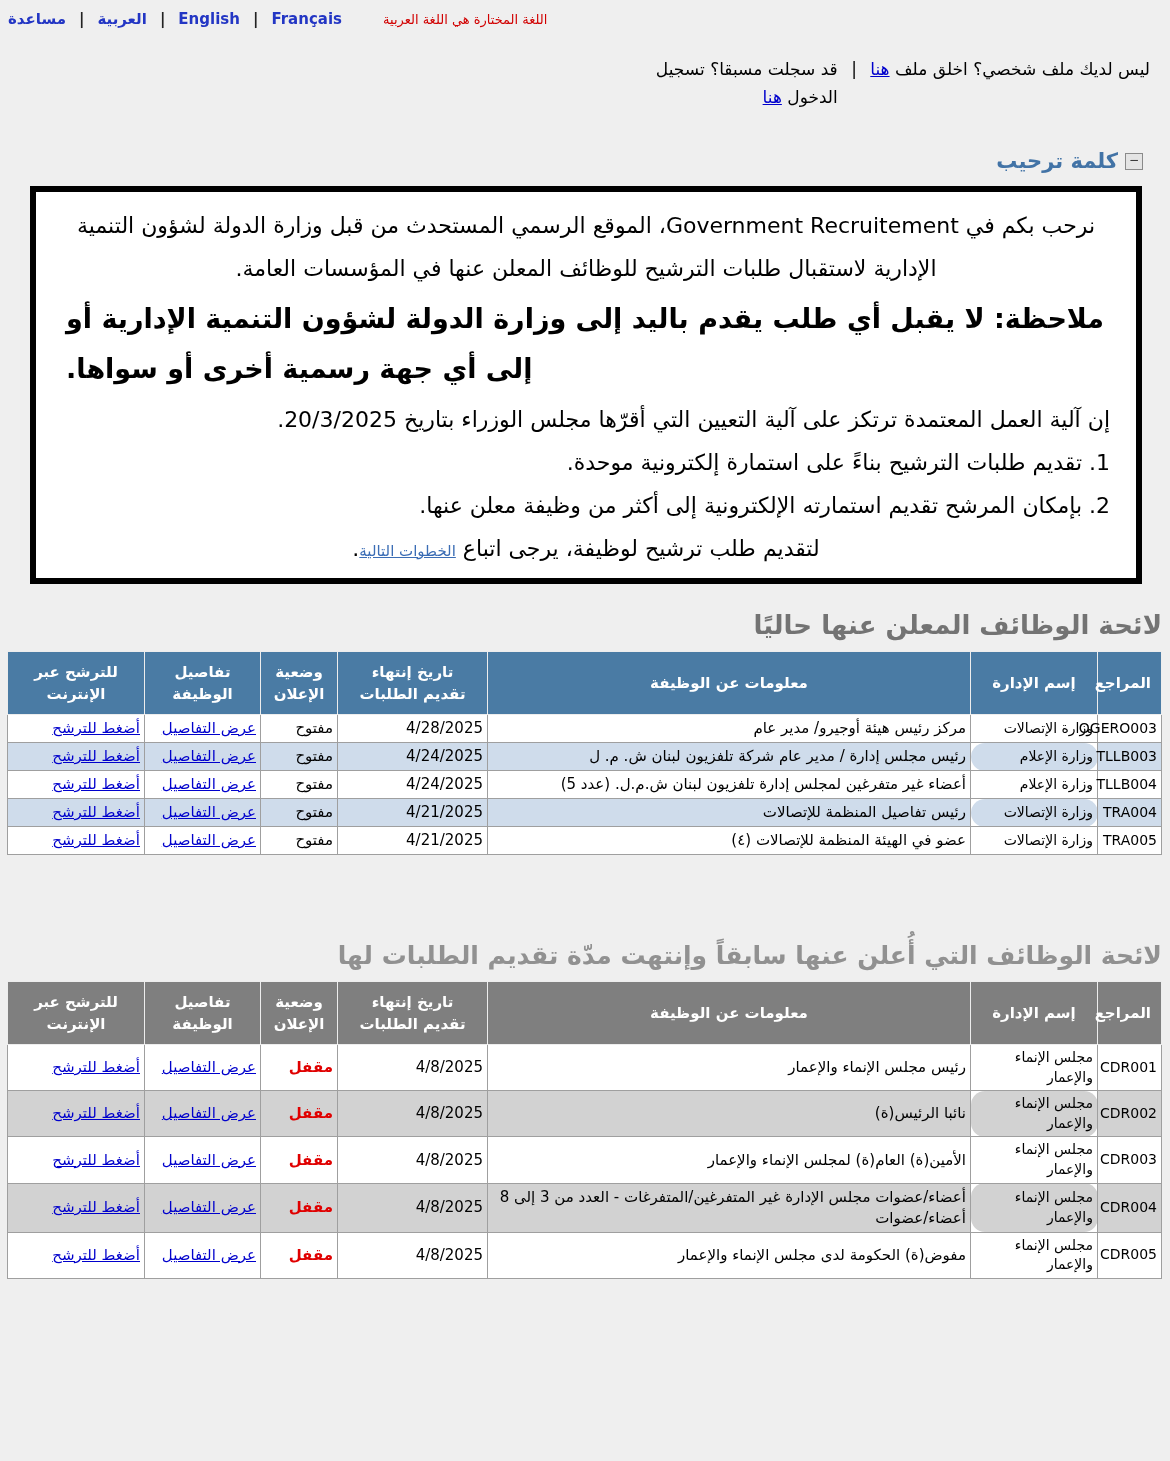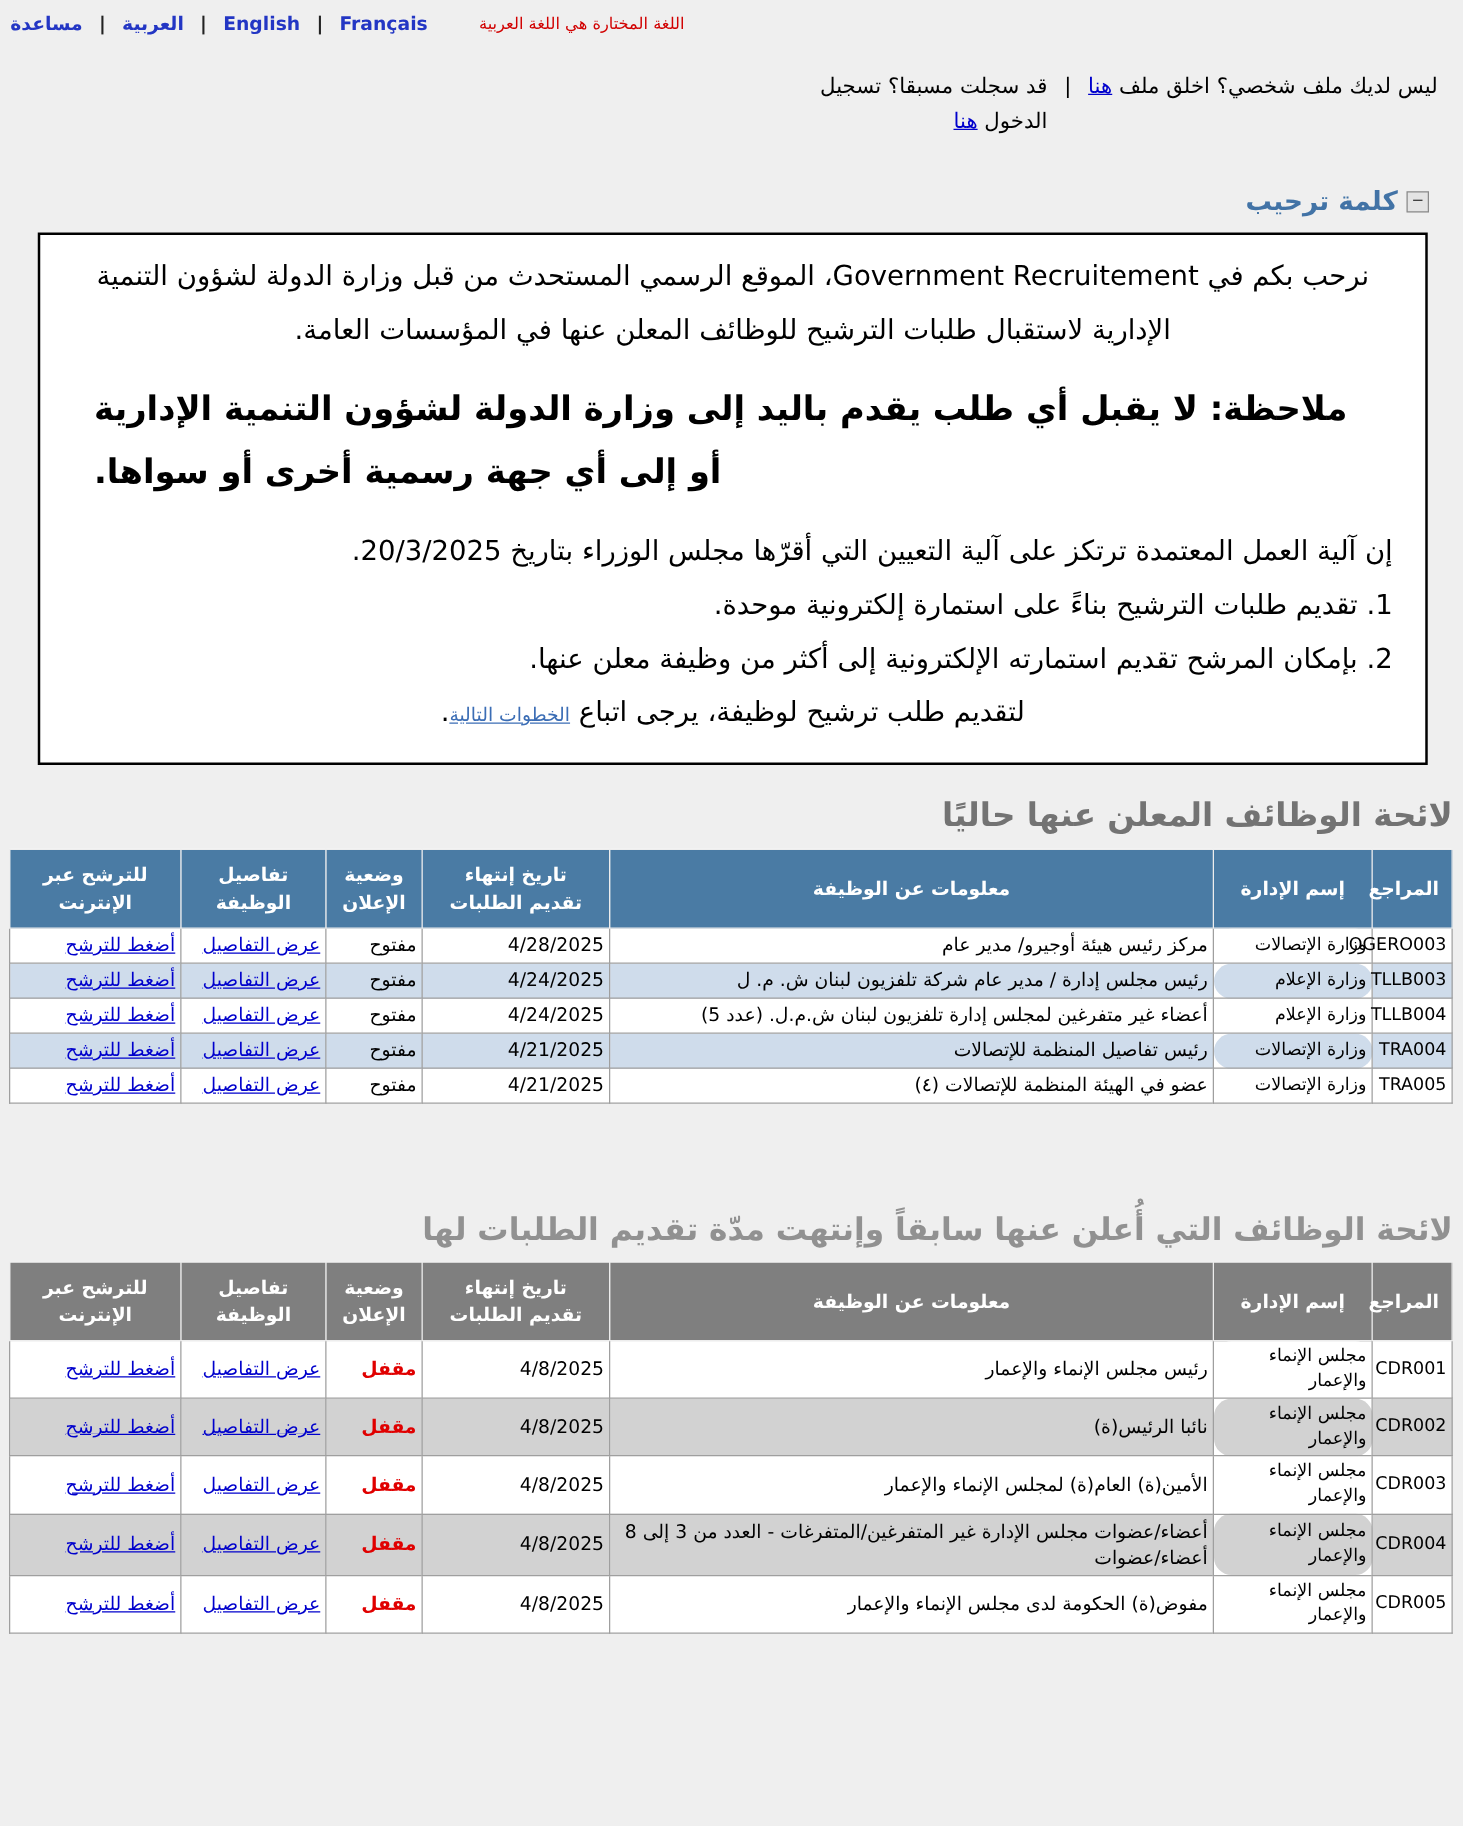--- a/index.html
+++ b/index.html
@@ -46,27 +46,27 @@
     background:#e4e4e4;
     border:1px solid #8a8a8a;
     font-size:12px;line-height:12px;
     text-align:center;color:#333;
     cursor:pointer;flex:0 0 auto;
   }
   .welcome-title{color:#4273a6;font-weight:bold;font-size:21px;}
   
   .welcome-box{
     background:#fff;
-    border:2px solid #000000;
+    border:6px solid #000000;
     margin:13px 28px 0 30px;
-    padding:12px 26px 16px 26px;
+    padding:12px 26px 5px 26px;
   }
   .wl{font-size:22px;line-height:43px;text-align:right;margin:0;}
   .wl-center{text-align:center;}
-  .wl-note{font-size:27px;font-weight:bold;line-height:50px;text-align:left;margin:17px;}
+  .wl-note{font-size:27px;font-weight:bold;line-height:50px;text-align:left;margin:4px;}
   .wl-footer{font-size:22px;line-height:43px;text-align:center;margin:0;}
   .wl-footer a{color:#3b6db5;font-size:15px;text-decoration:underline;}
   
   .heading-red{
     color:#737373;font-weight:bold;font-size:26px;
     text-align:right;margin:26px 8px 0 0;
   }
   .heading-gray{
     color:#919191;font-weight:bold;font-size:25px;
     text-align:right;margin:86px 8px 0 16px;

